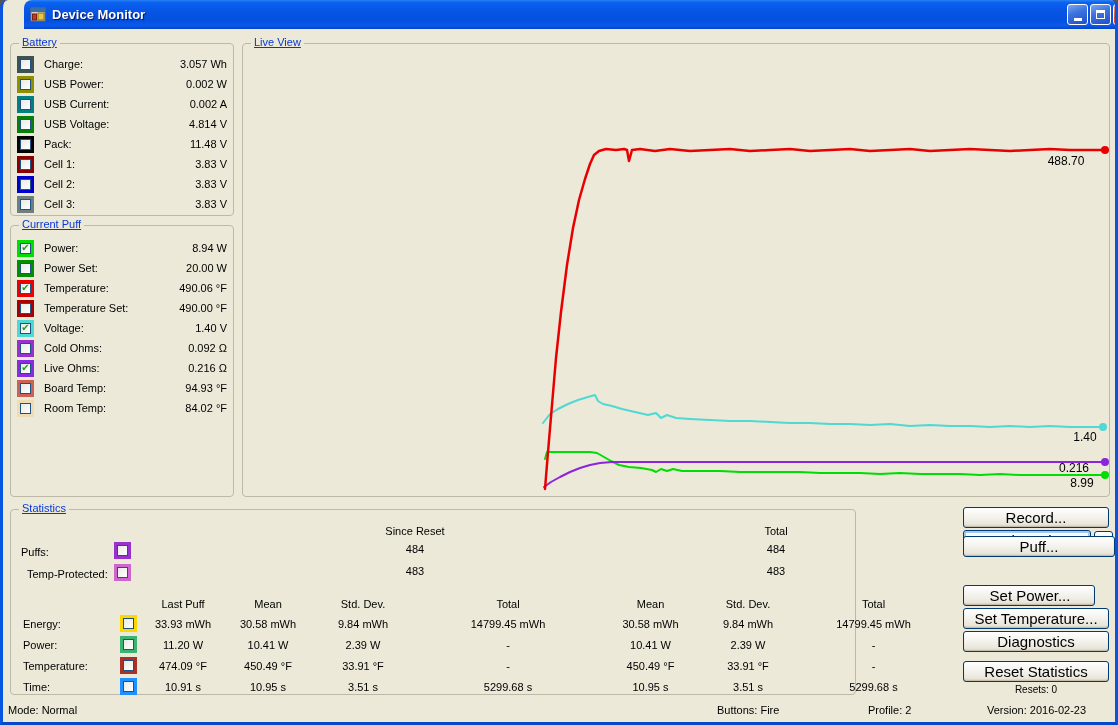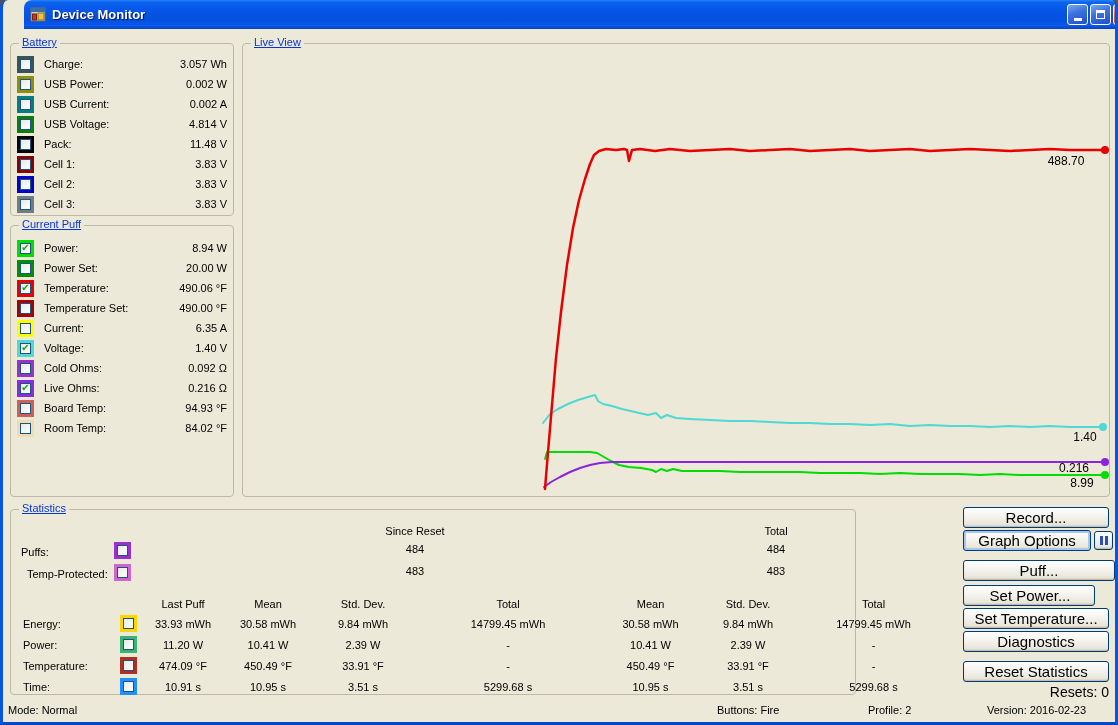--- a/index.html
+++ b/index.html
@@ -169,27 +169,20 @@
             <span class="pvalue">490.06 °F</span>
           </div>
           <div class="prow">
             <span class="cbc" style="background: rgb(170, 0, 0);">
               <span class="box"></span>
             </span>
             <span class="plabel">Temperature Set:</span>
             <span class="pvalue">490.00 °F</span>
           </div>
           <div class="prow">
-            <span class="cbc" style="background: rgb(255, 255, 0);">
-              <span class="box"></span>
-            </span>
-            <span class="plabel">Current:</span>
-            <span class="pvalue">6.35 A</span>
-          </div>
-          <div class="prow">
             <span class="cbc" style="background: rgb(79, 216, 212);">
               <span class="box">
                 <span class="tick">✔</span>
               </span>
             </span>
             <span class="plabel">Voltage:</span>
             <span class="pvalue">1.40 V</span>
           </div>
           <div class="prow">
             <span class="cbc" style="background: rgb(153, 50, 204);">
@@ -328,26 +321,26 @@
     </div>
 
     <button class="xp-btn" style="left:963px;top:478px;width:146px;">Record...</button>
     <button class="xp-btn focused" style="left:963px;top:501px;width:128px;">Graph Options</button>
     <button class="xp-btn" style="left:1094px;top:502px;width:19px;height:19px;">
       <span class="pause-bars">
           <span></span>
           <span></span>
         </span>
     </button>
-    <button class="xp-btn" style="left:963px;top:531px;width:152px;">Puff...</button>
+    <button class="xp-btn" style="left:963px;top:507px;width:152px;">Puff...</button>
     <button class="xp-btn" style="left:963px;top:556px;width:132px;padding-left:8px;">Set Power...</button>
     <button class="xp-btn" style="left:963px;top:579px;width:146px;">Set Temperature...</button>
     <button class="xp-btn" style="left:963px;top:602px;width:146px;">Diagnostics</button>
     <button class="xp-btn" style="left:963px;top:632px;width:146px;">Reset Statistics</button>
-    <span style="position:absolute;left:963px;top:655px;width:146px;text-align:right;font-size:14px;">Resets: 0</span>
+    <span style="position:absolute;left:963px;top:655px;width:146px;text-align:center;font-size:10px;">Resets: 0</span>
   </div>
 
   <div class="statusbar">
     <span style="left:8px;">Mode: Normal</span>
     <span style="left:717px;">Buttons: Fire</span>
     <span style="left:868px;">Profile: 2</span>
     <span style="left:987px;">Version: 2016-02-23</span>
   </div>
 </div>
 

